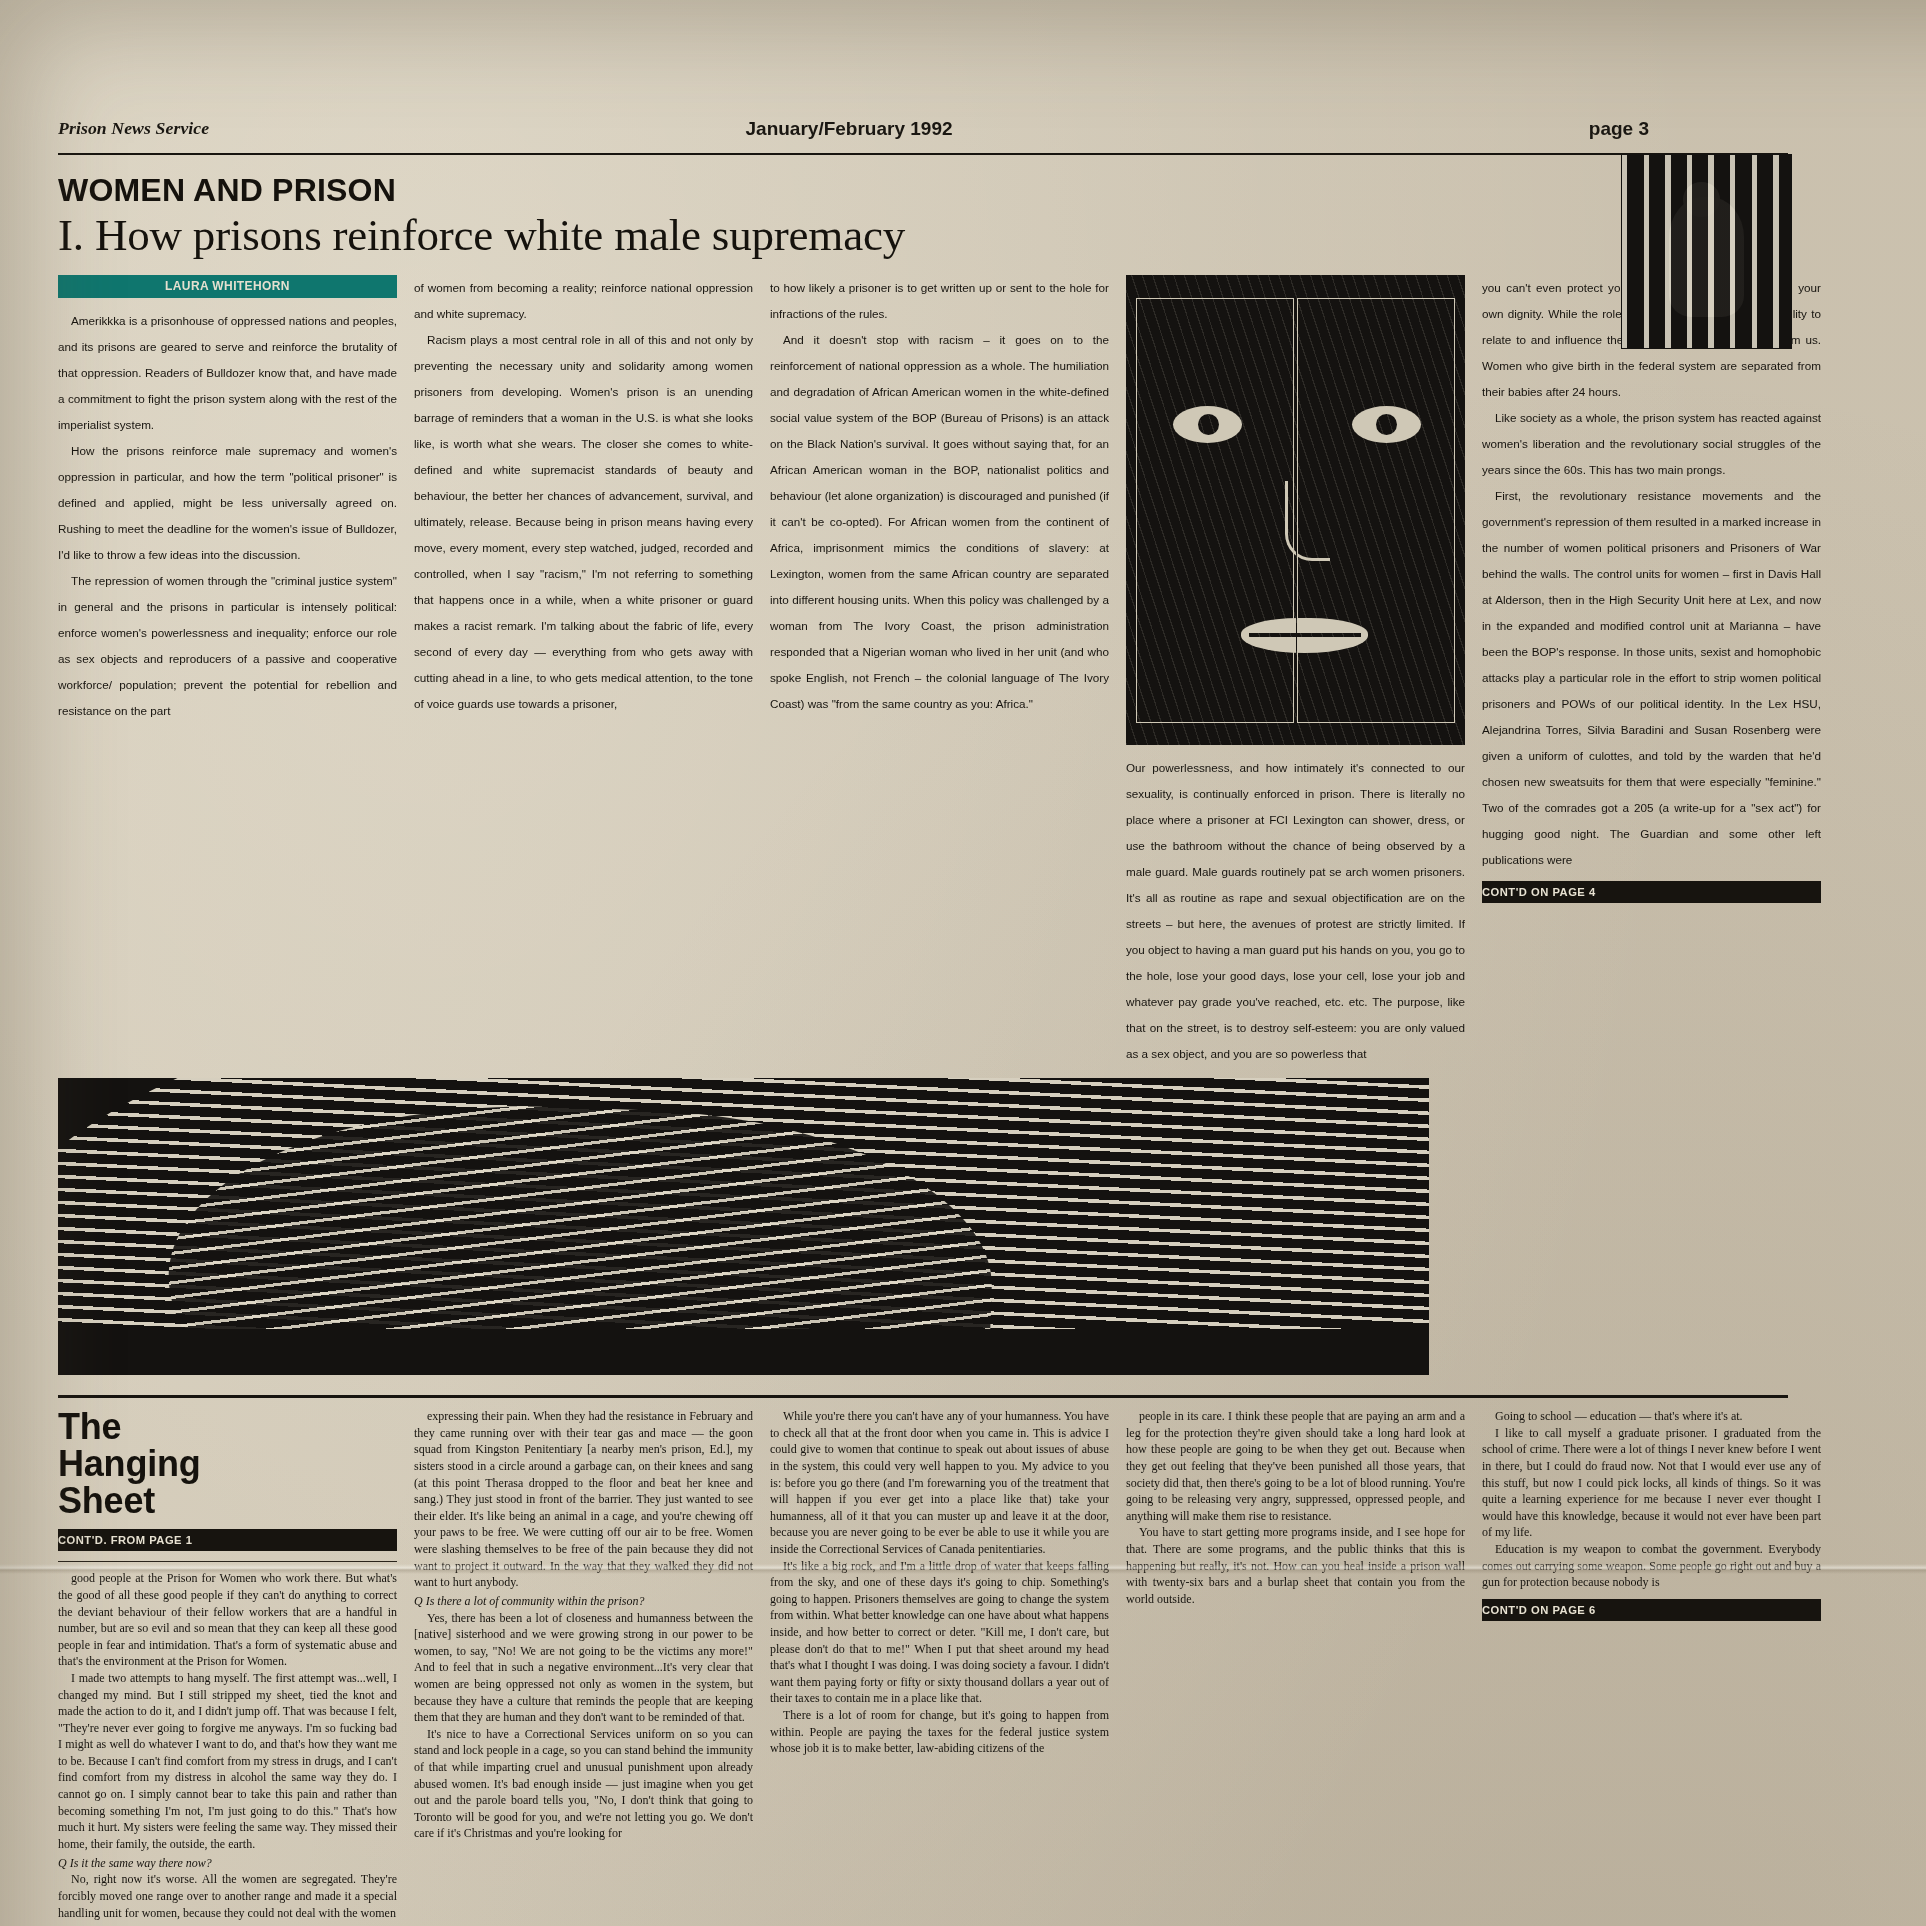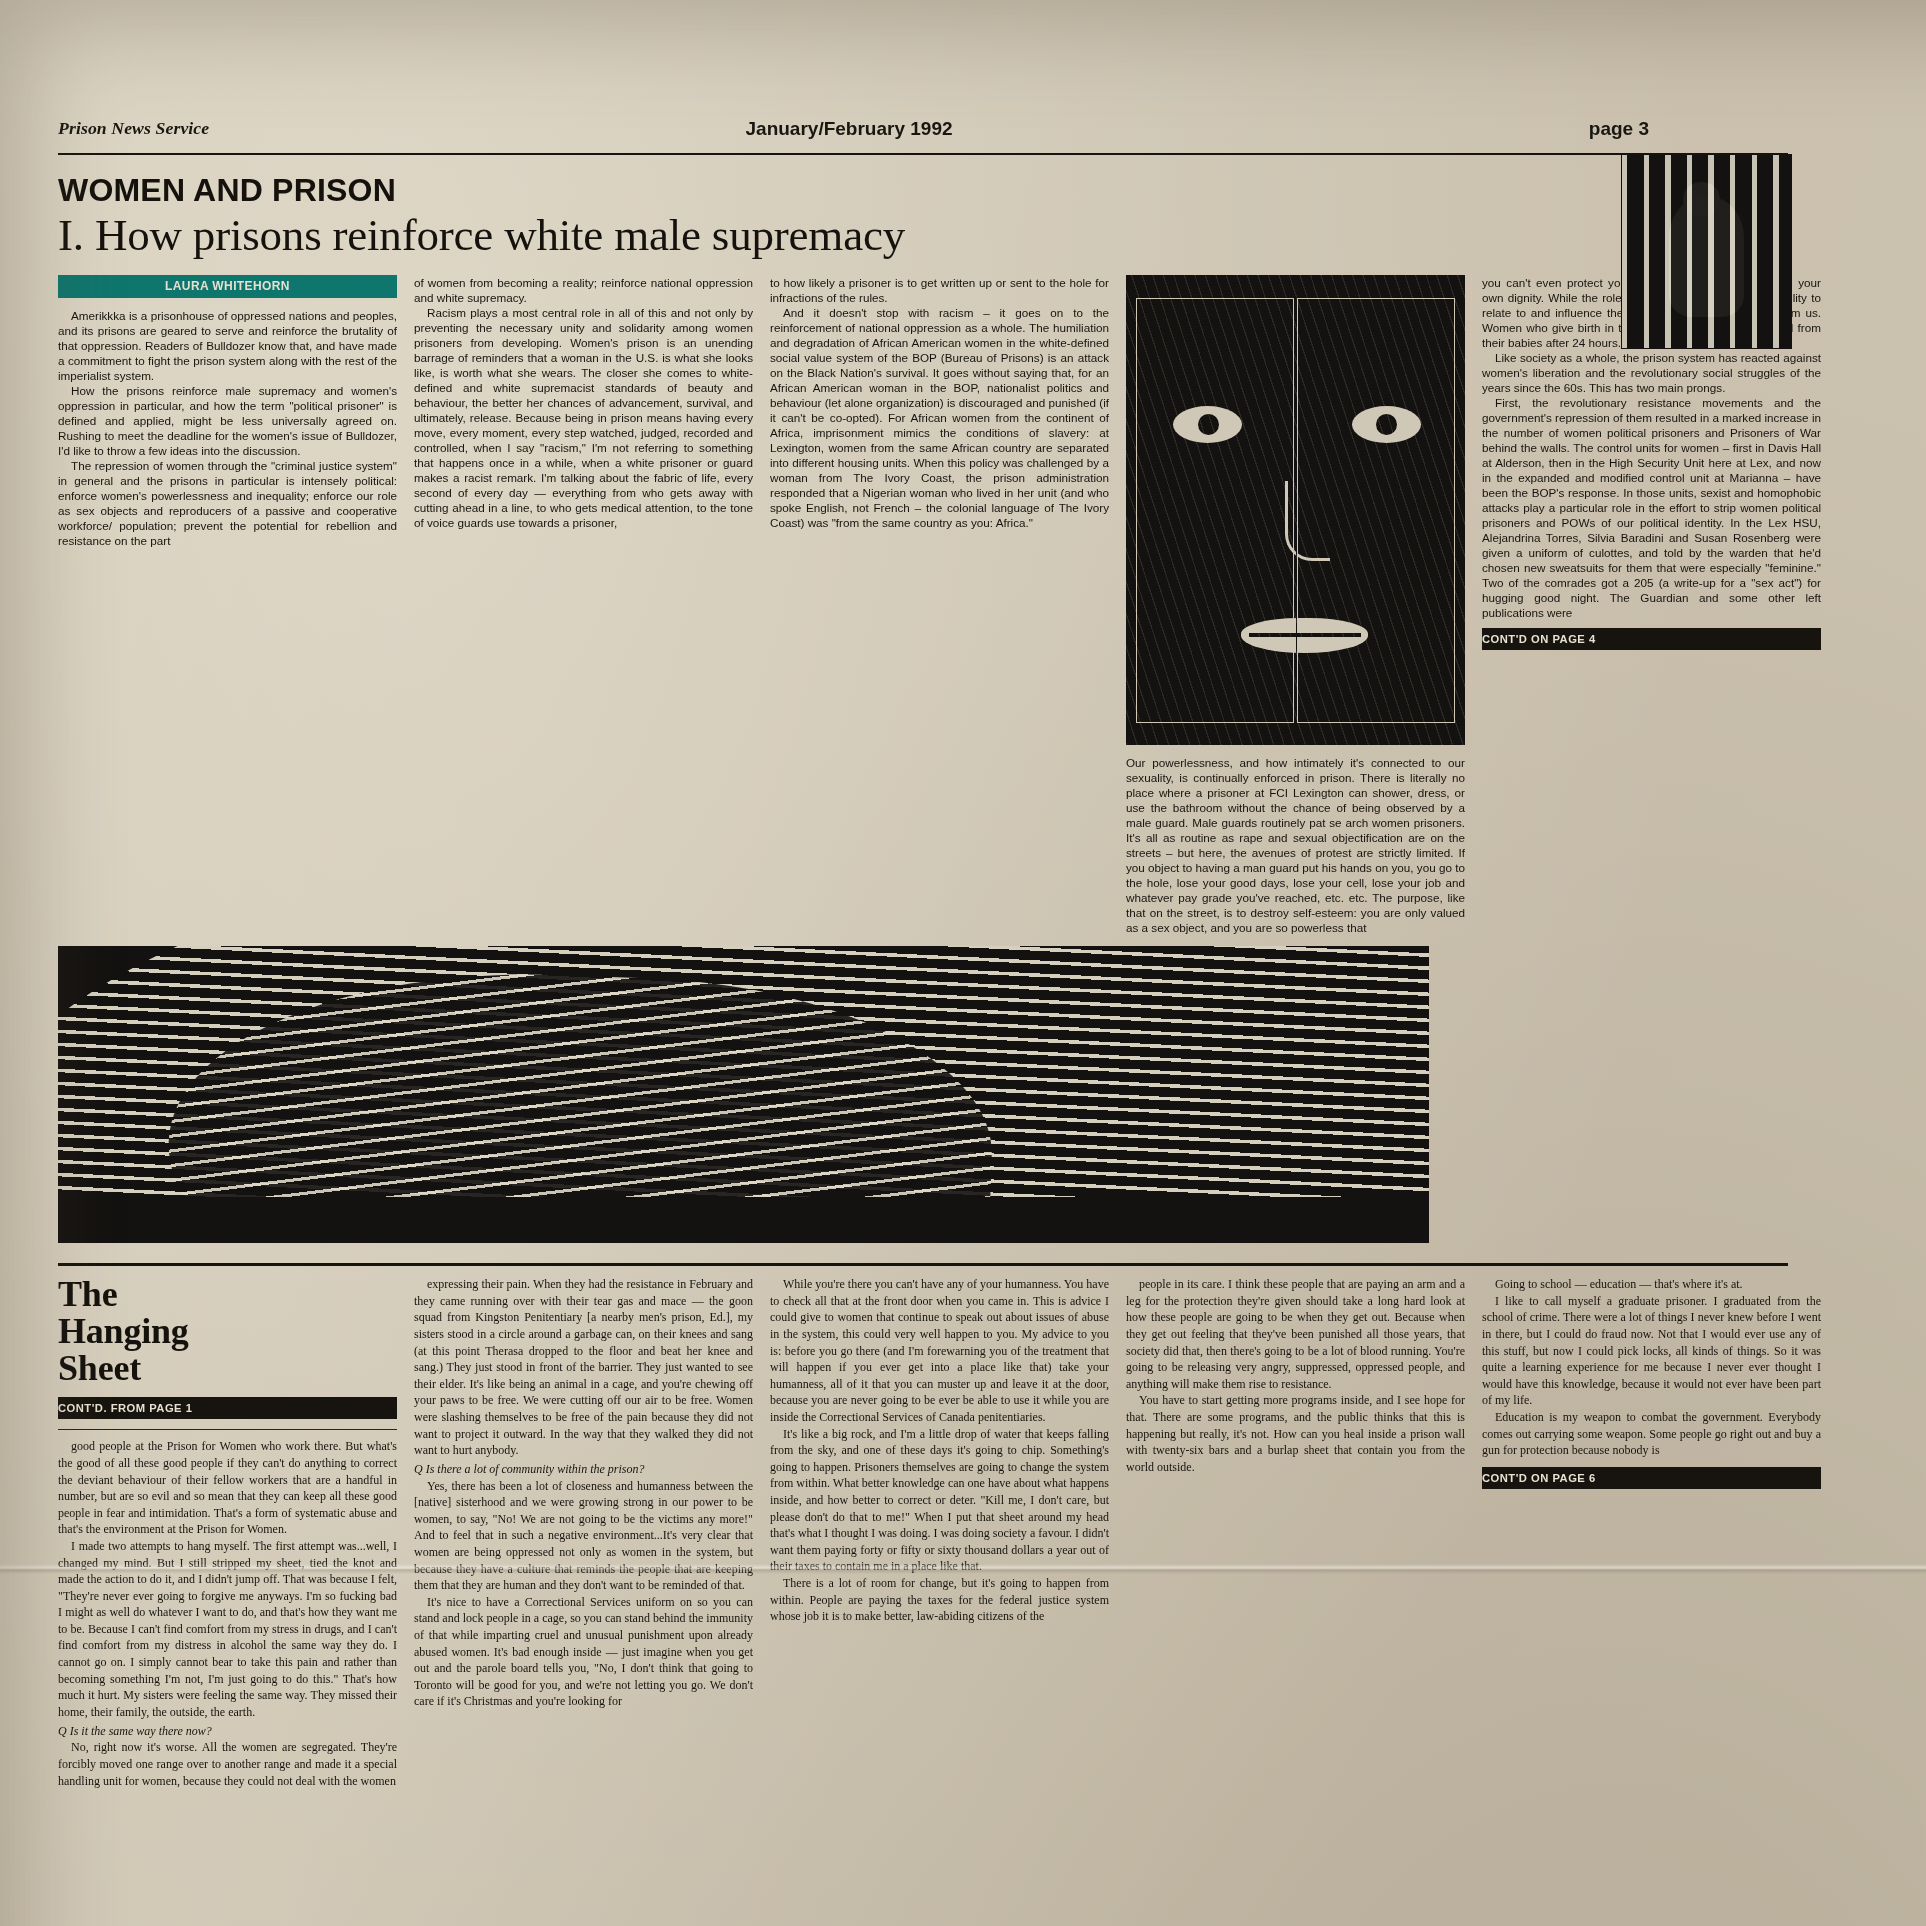--- a/index.html
+++ b/index.html
@@ -158,21 +158,21 @@
     margin-top: 10px;
   }
   .col {
     width: 339px;
     flex: 0 0 auto;
   }
   p {
     margin: 0 0 0 0;
     font-family: "Liberation Sans", sans-serif;
     font-size: 11.7px;
-    line-height: 15px;
+    line-height: 26px;
     color: #17140f;
     text-align: justify;
     text-indent: 13px;
   }
   p.noind { text-indent: 0; }
   p + p { margin-top: 0; }
 
   .byline {
     background: #0f766e;
     color: #e6e0d0;
@@ -301,21 +301,21 @@
     left: 0; right: 0; bottom: 0;
     height: 46px;
     background: #141210;
   }
 
   
   .story2 {
     margin-top: 10px;
   }
   .bigtitle {
-    font-family: Liberation Serif, serif;
+    font-family: Liberation Sans, sans-serif;
     font-weight: bold;
     font-size: 36px;
     line-height: 37px;
     color: #15120d;
     letter-spacing: -0.2px;
   }
   .serifcol p {
     font-family: "Liberation Serif", serif;
     font-size: 12px;
     line-height: 16.6px;

